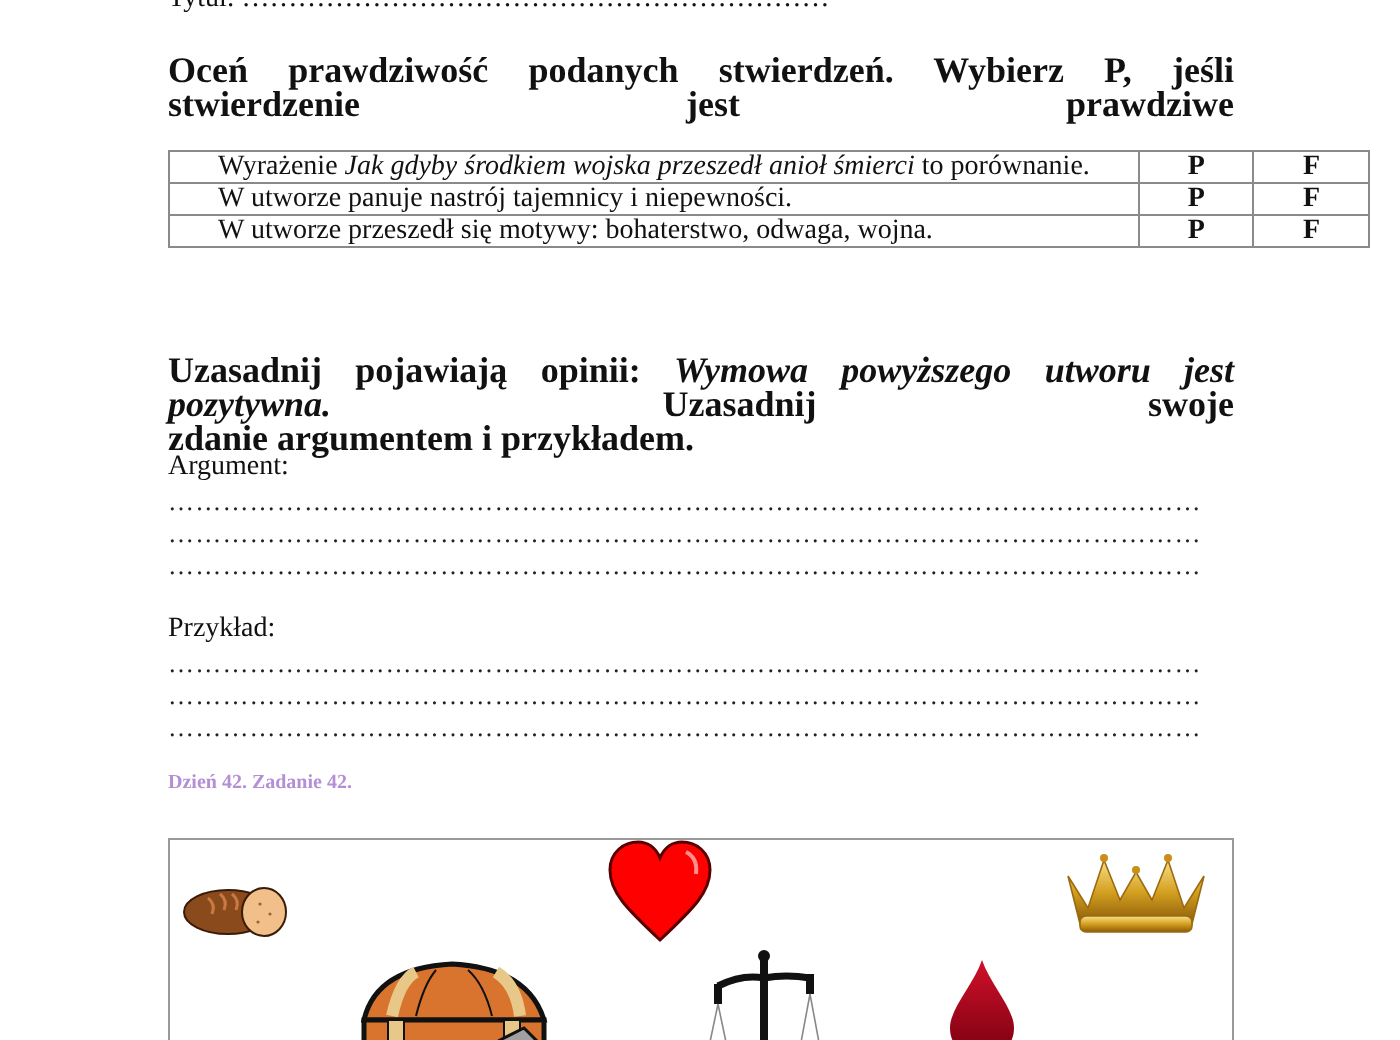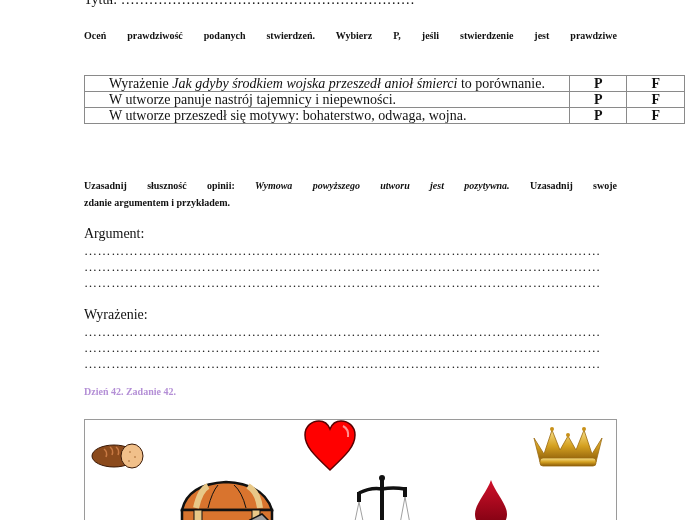--- a/index.html
+++ b/index.html
@@ -27,21 +27,21 @@
       top: -8px;
       left: 0;
       font-size: 14px;
       white-space: nowrap;
     }
     .instr {
       position: absolute;
       left: 0;
       width: 533px;
       font-weight: bold;
-      font-size: 10px;
+      font-size: 18px;
       line-height: 17px;
       text-align: justify;
     }
     .instr .just-line {
       text-align: justify;
       text-align-last: justify;
       display: block;
     }
     .instr i { font-style: italic; }
     table.tf {
@@ -130,30 +130,30 @@
       </tr>
       <tr>
         <td class="stmt"><span>W utworze przeszedł się motywy: bohaterstwo, odwaga, wojna.</span><i></i><span></span></td>
         <td class="opt">P</td>
         <td class="opt">F</td>
       </tr>
     </tbody>
   </table>
 
   <div class="instr" style="top:177px;">
-    <span class="just-line"><span>Uzasadnij słuszność opinii: </span><i>Wymowa powyższego utworu jest pozytywna.</i><span> Uzasadnij swoje</span></span>
+    <span class="just-line"><span>Uzasadnij pojawiają opinii: </span><i>Wymowa powyższego utworu jest pozytywna.</i><span> Uzasadnij swoje</span></span>
     <span>zdanie argumentem i przykładem.</span>
   </div>
 
   <div class="label" style="top:226px;">Argument:</div>
   <div class="dots" style="top:243px;">……………………………………………………………………………………………………</div>
   <div class="dots" style="top:259px;">……………………………………………………………………………………………………</div>
   <div class="dots" style="top:275px;">……………………………………………………………………………………………………</div>
 
-  <div class="label" style="top:307px;">Wyrażenie:</div>
+  <div class="label" style="top:307px;">Przykład:</div>
   <div class="dots" style="top:324px;">……………………………………………………………………………………………………</div>
   <div class="dots" style="top:340px;">……………………………………………………………………………………………………</div>
   <div class="dots" style="top:356px;">……………………………………………………………………………………………………</div>
 
   <div class="day-heading">Dzień 42. Zadanie 42.</div>
 </div>
 
 <div class="img-box">
 
   <svg class="pic" style="left:5px;top:20px;" width="56" height="32" viewBox="0 0 56 32">

